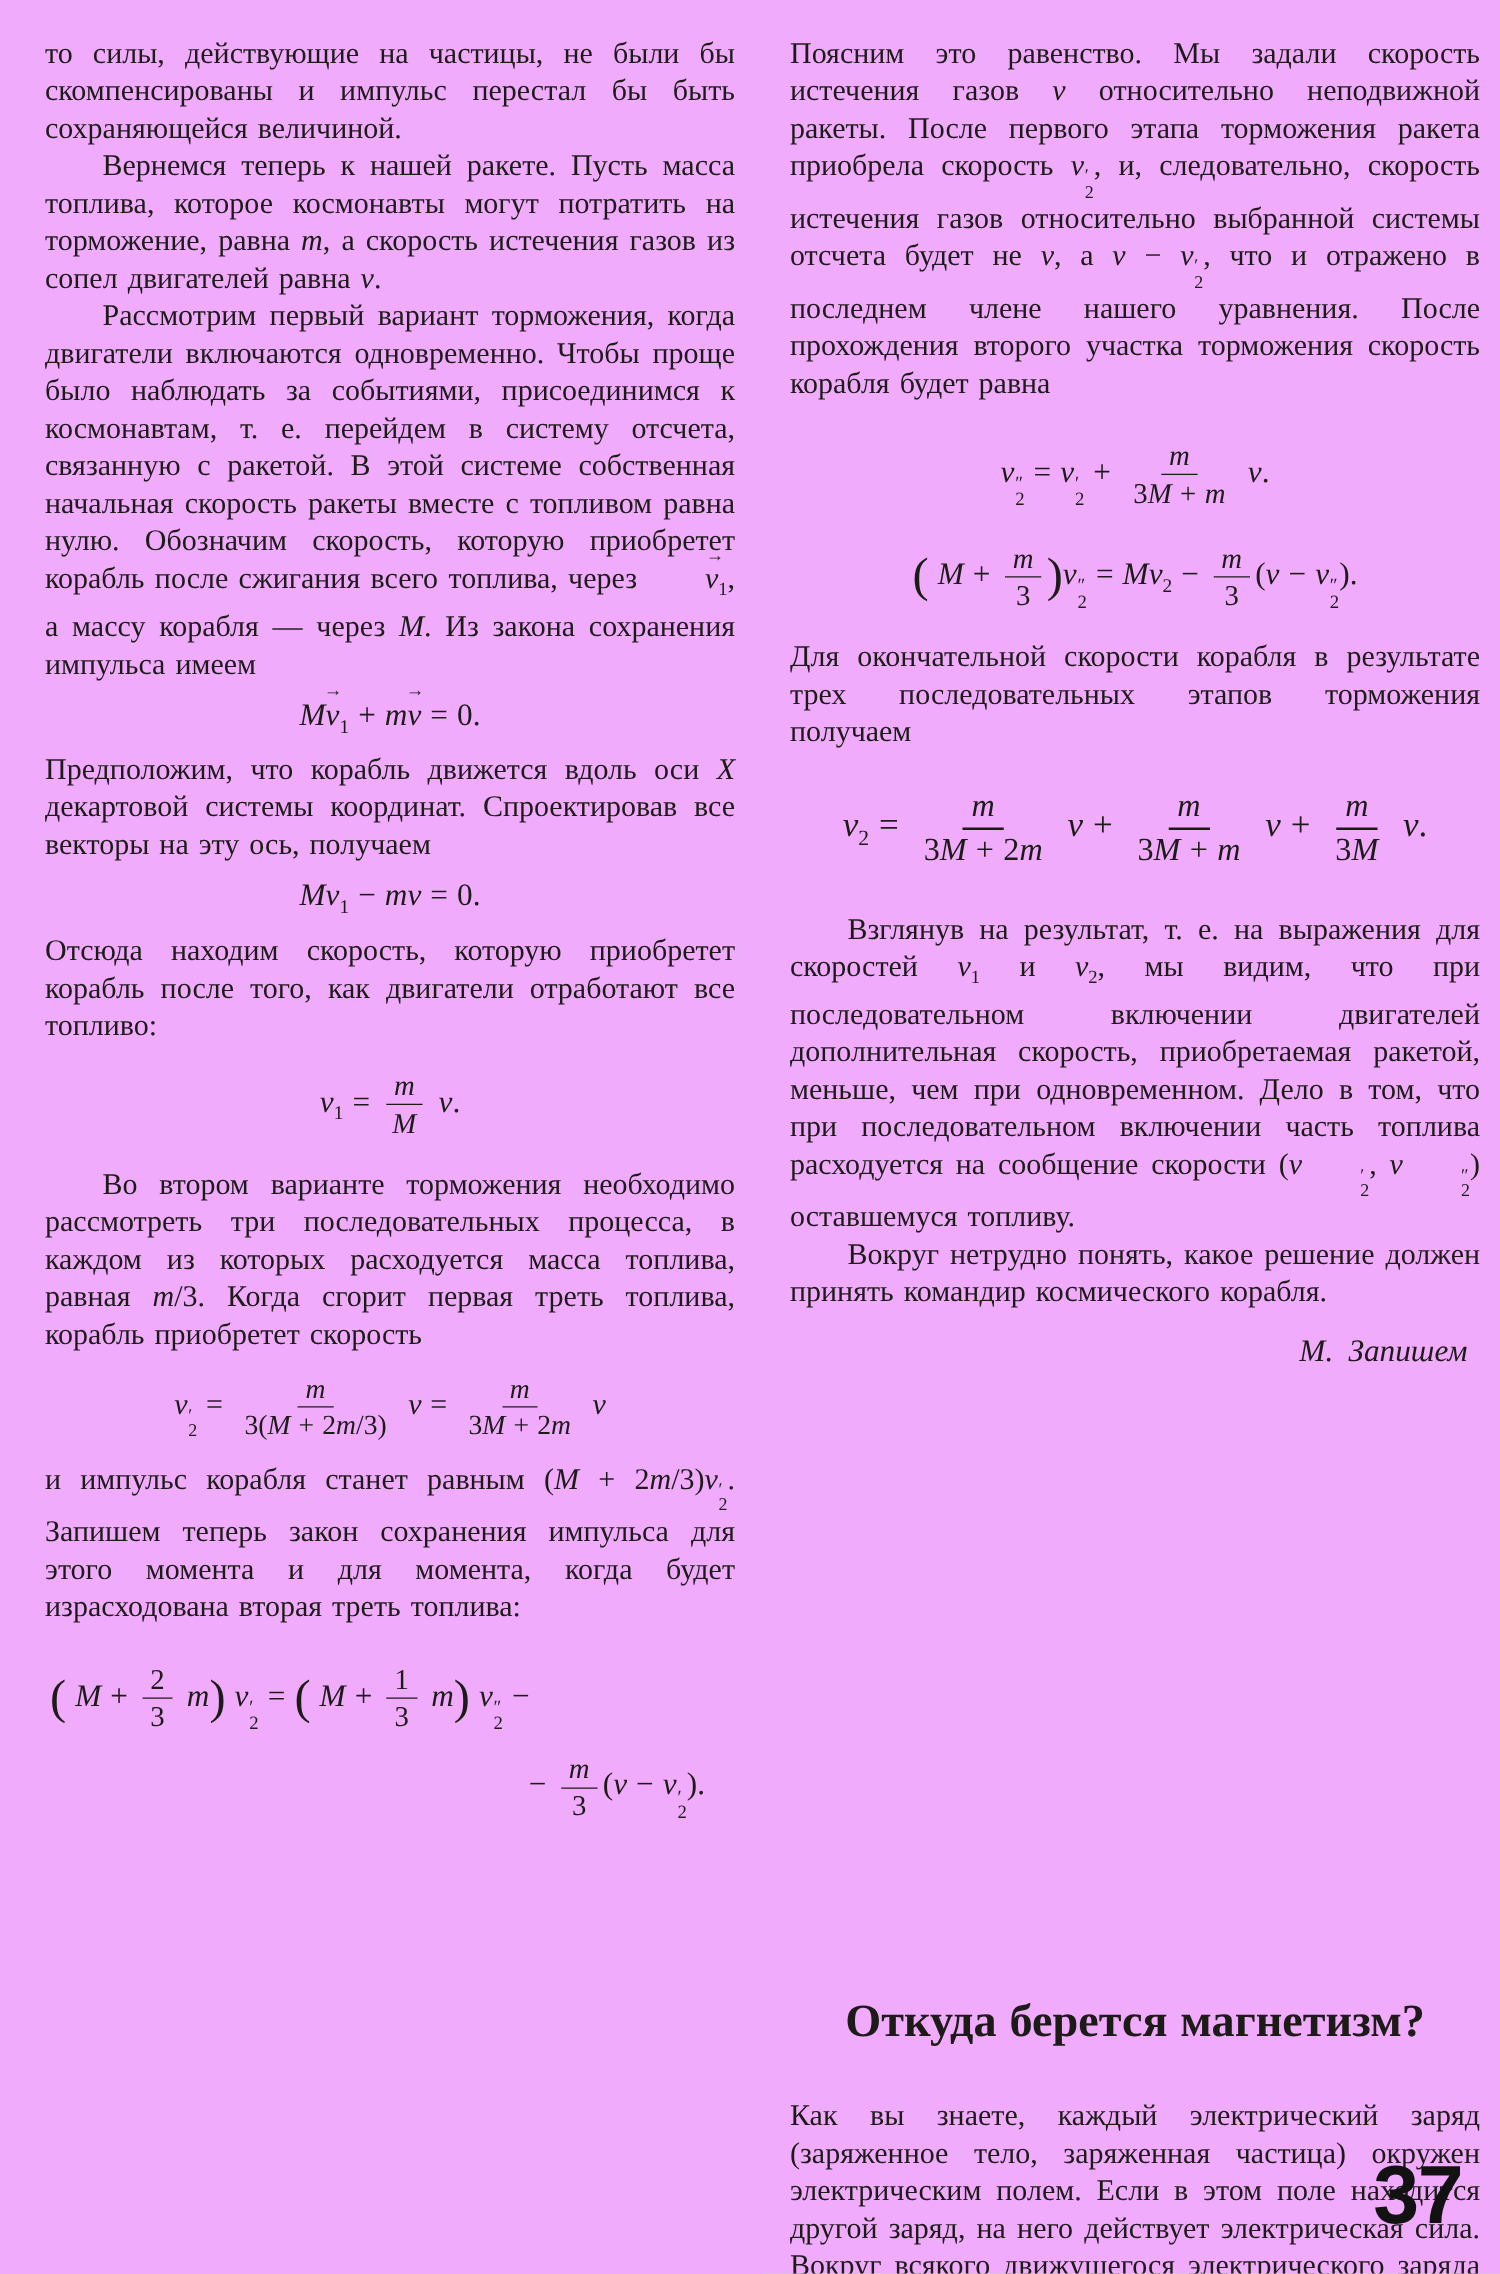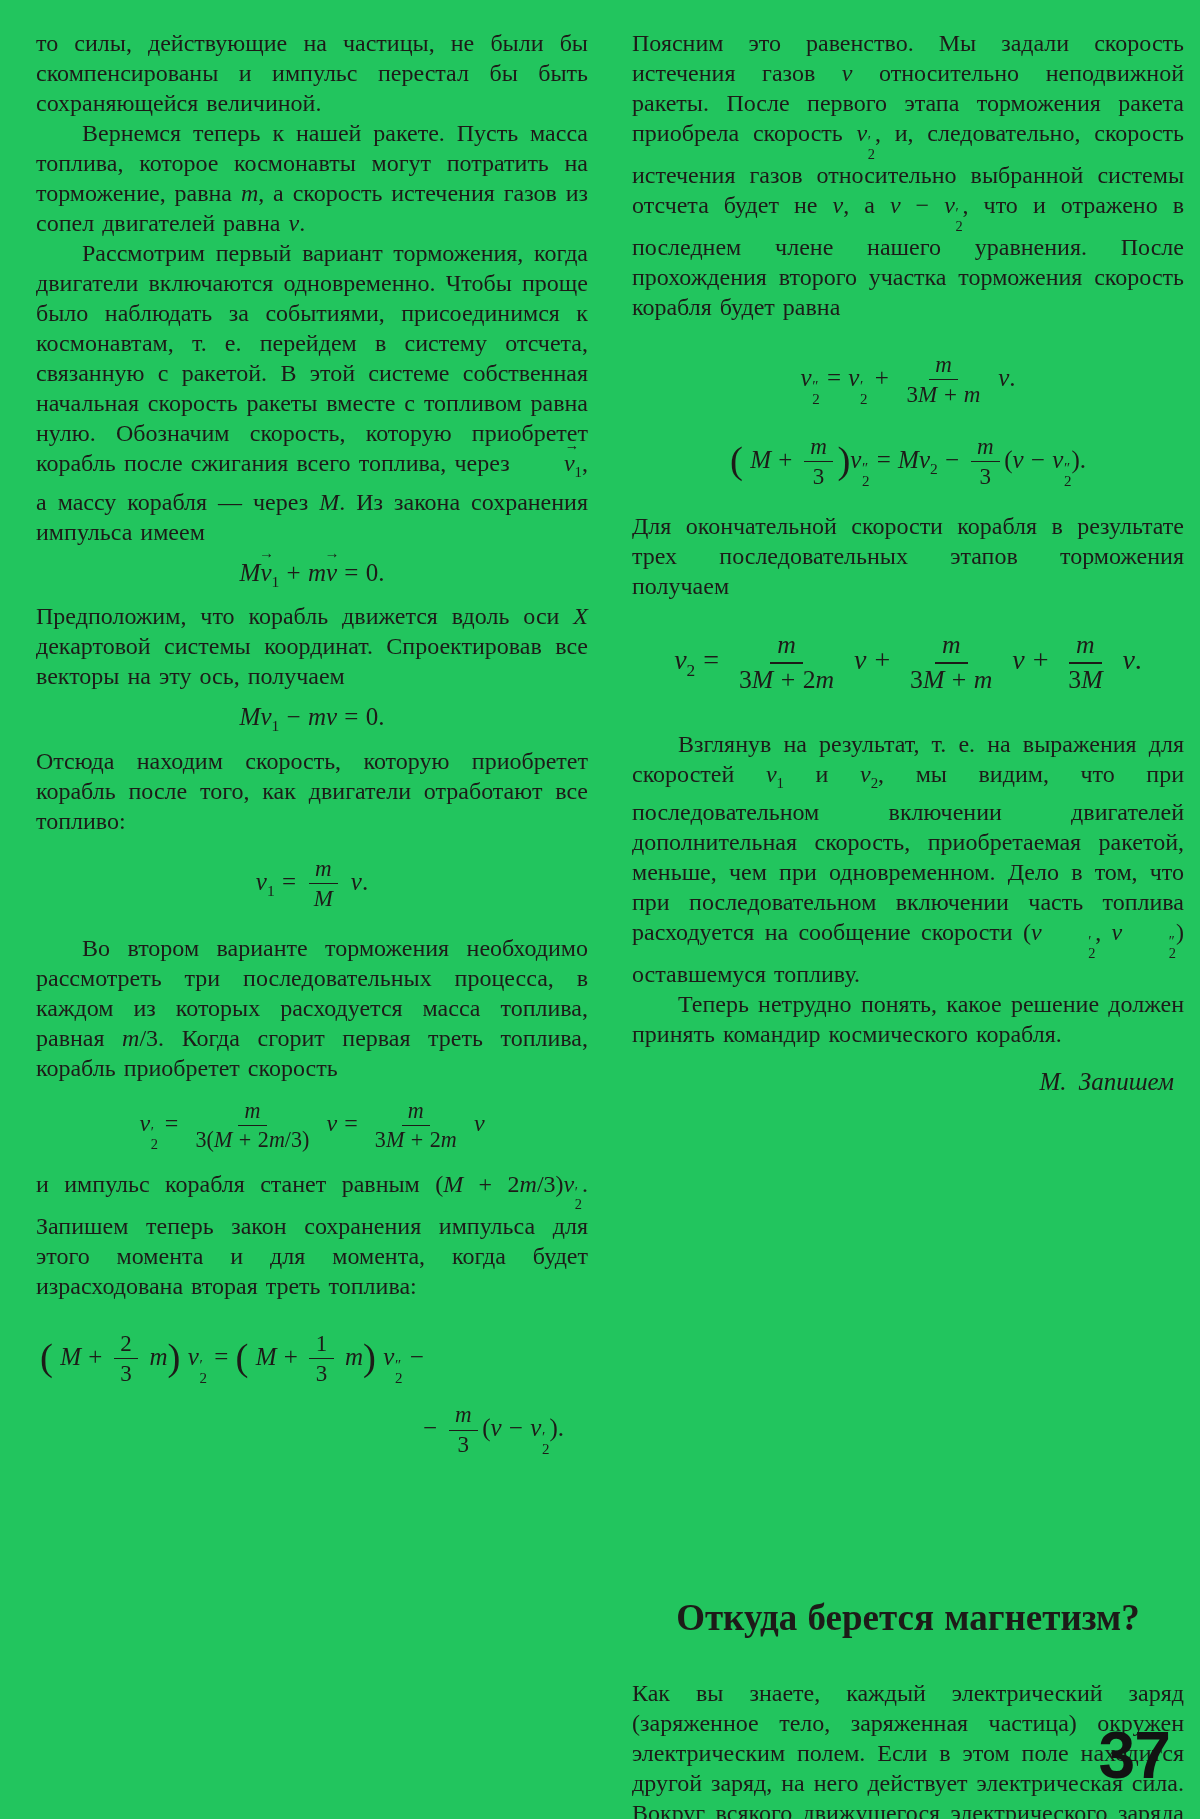--- a/index.html
+++ b/index.html
@@ -1,20 +1,20 @@
 <!DOCTYPE html>
 <html><head>
 <meta charset="utf-8">
 <style>
   html,body{margin:0;padding:0;background:#d9d4c7;}
   .page{
     position:relative;
     width:1200px;height:1819px;
     margin:0 auto;
-    background:#22c55e;
+    background:#f0abfc;
     color:#1d1b18;
     font-family:"Liberation Serif", serif;
     overflow:hidden;
   }
   .col{
     position:absolute;
     width:552px;
     font-size:24px;
     line-height:30px;
     text-align:justify;
@@ -187,21 +187,21 @@
           <span class="nu"><i>m</i></span>
           <span class="de">3<i>M</i></span>
         </span> <i>v</i>.</div>
     <p class="ind">Взглянув на результат, т. е. на выражения для скоростей <i>v</i><sub>1</sub> и <i>v</i><sub>2</sub>, мы видим, что при последовательном включении двигателей дополнительная скорость, приобретаемая ракетой, меньше, чем при одновременном. Дело в том, что при последовательном включении часть топлива расходуется на сообщение скорости (<i>v</i><span class="ps">
           <span class="pr">′</span>
           <span class="sb">2</span>
         </span>, <i>v</i><span class="ps">
           <span class="pr">″</span>
           <span class="sb">2</span>
         </span>) оставшемуся топливу.</p>
-    <p class="ind">Теперь нетрудно понять, какое решение должен принять командир космического корабля.</p>
+    <p class="ind">Вокруг нетрудно понять, какое решение должен принять командир космического корабля.</p>
     <div class="signature">М. Запишем</div>
   </div>
 
   <div class="col col-right2">
     <h2 class="heading">Откуда берется магнетизм?</h2>
     <p class="lead">Как вы знаете, каждый электрический заряд (заряженное тело, заряженная частица) окружен электрическим полем. Если в этом поле находится другой заряд, на него действует электрическая сила. Вокруг всякого движущегося электрического заряда существует, кроме того, магнитное поле. Оно действует на любой</p>
   </div>
 
   <div class="pageno">37</div>
 

